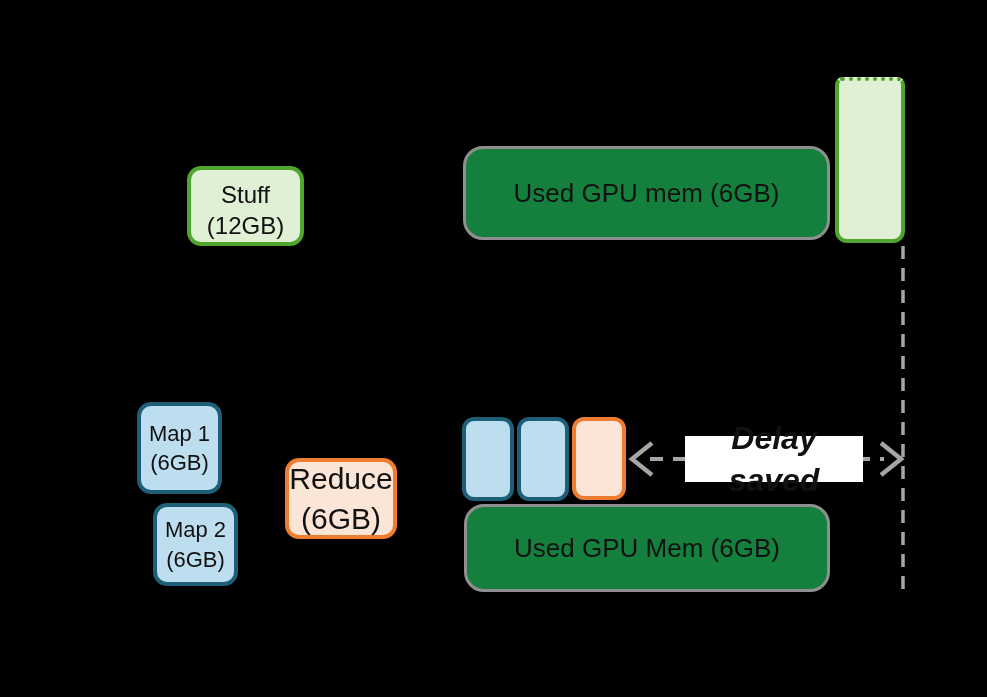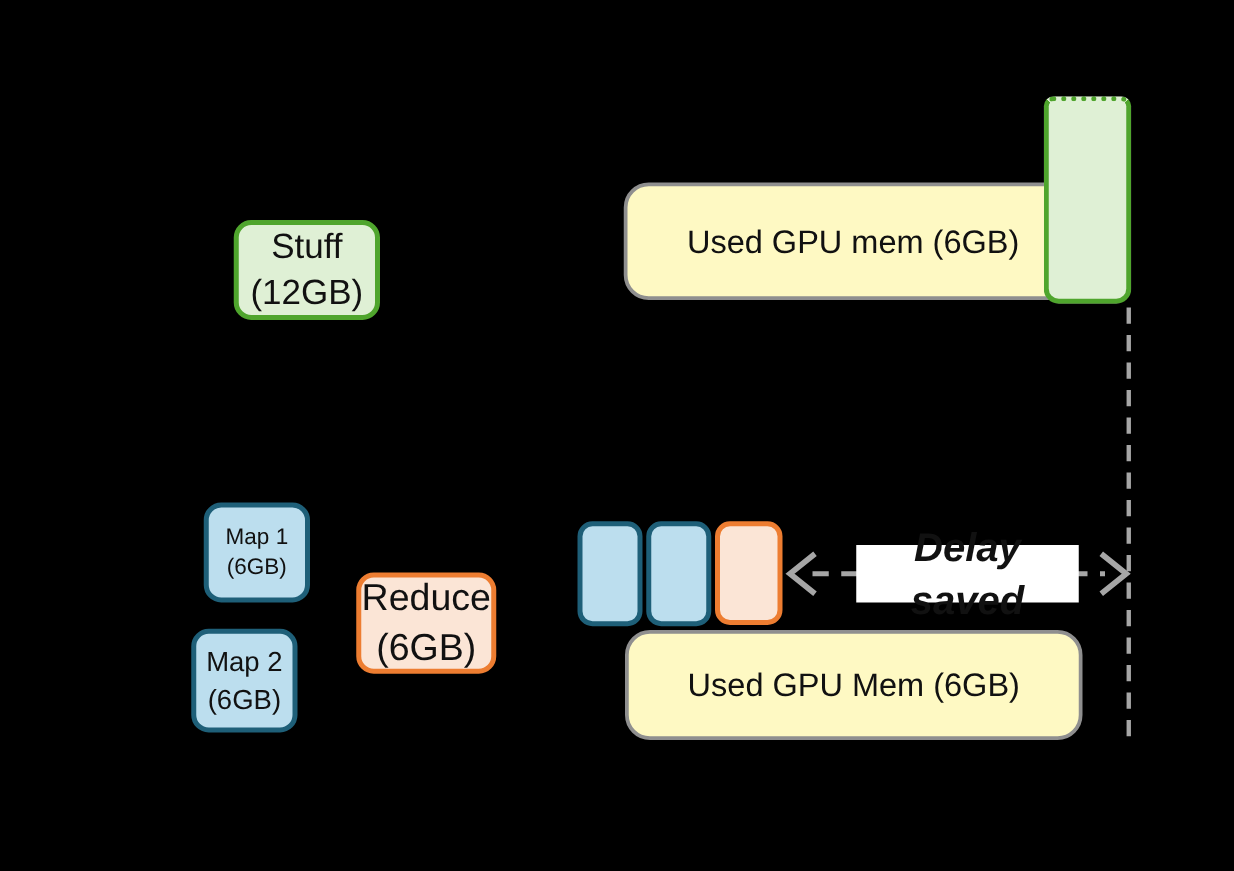--- a/index.html
+++ b/index.html
@@ -30,33 +30,32 @@
     background:#BCDEEE;
     border:4px solid #1E5F78;
     border-radius:14px;
   }
   .orange{
     background:#FBE5D6;
     border:4px solid #ED7D31;
     border-radius:14px;
   }
   .grey{
-    background:#fef9c3;
+    background:#15803d;
     border:3px solid #8F8F8F;
     border-radius:20px;
-    margin-left:36px;
   }
-  .stuff-box{left:187px;top:176px;width:117px;height:80px;font-size:28px;}
+  .stuff-box{left:187px;top:166px;width:117px;height:80px;font-size:24px;justify-content:flex-end;}
   .used-top{left:463px;top:146px;width:367px;height:94px;font-size:26px;}
   .green-tall{
     left:835px;top:77px;width:70px;height:166px;
     border-top:4px dotted #4FA52D;
     border-radius:8px 8px 12px 12px;
   }
-  .map1-box{left:163px;top:402px;width:85px;height:80px;font-size:18px;}
+  .map1-box{left:137px;top:402px;width:85px;height:92px;font-size:22px;}
   .map2-box{left:153px;top:503px;width:85px;height:83px;font-size:22px;}
   .reduce-box{left:285px;top:458px;width:112px;height:81px;font-size:30px;}
   .blk{border-radius:12px;}
   .blk1{left:462px;top:417px;width:52px;height:84px;}
   .blk2{left:517px;top:417px;width:52px;height:84px;}
   .blk3{left:572px;top:417px;width:54px;height:83px;}
   .used-bottom{left:464px;top:504px;width:366px;height:88px;font-size:26px;}
   .delay-label{
     left:685px;top:436px;width:178px;height:46px;
     background:#FFFFFF;

